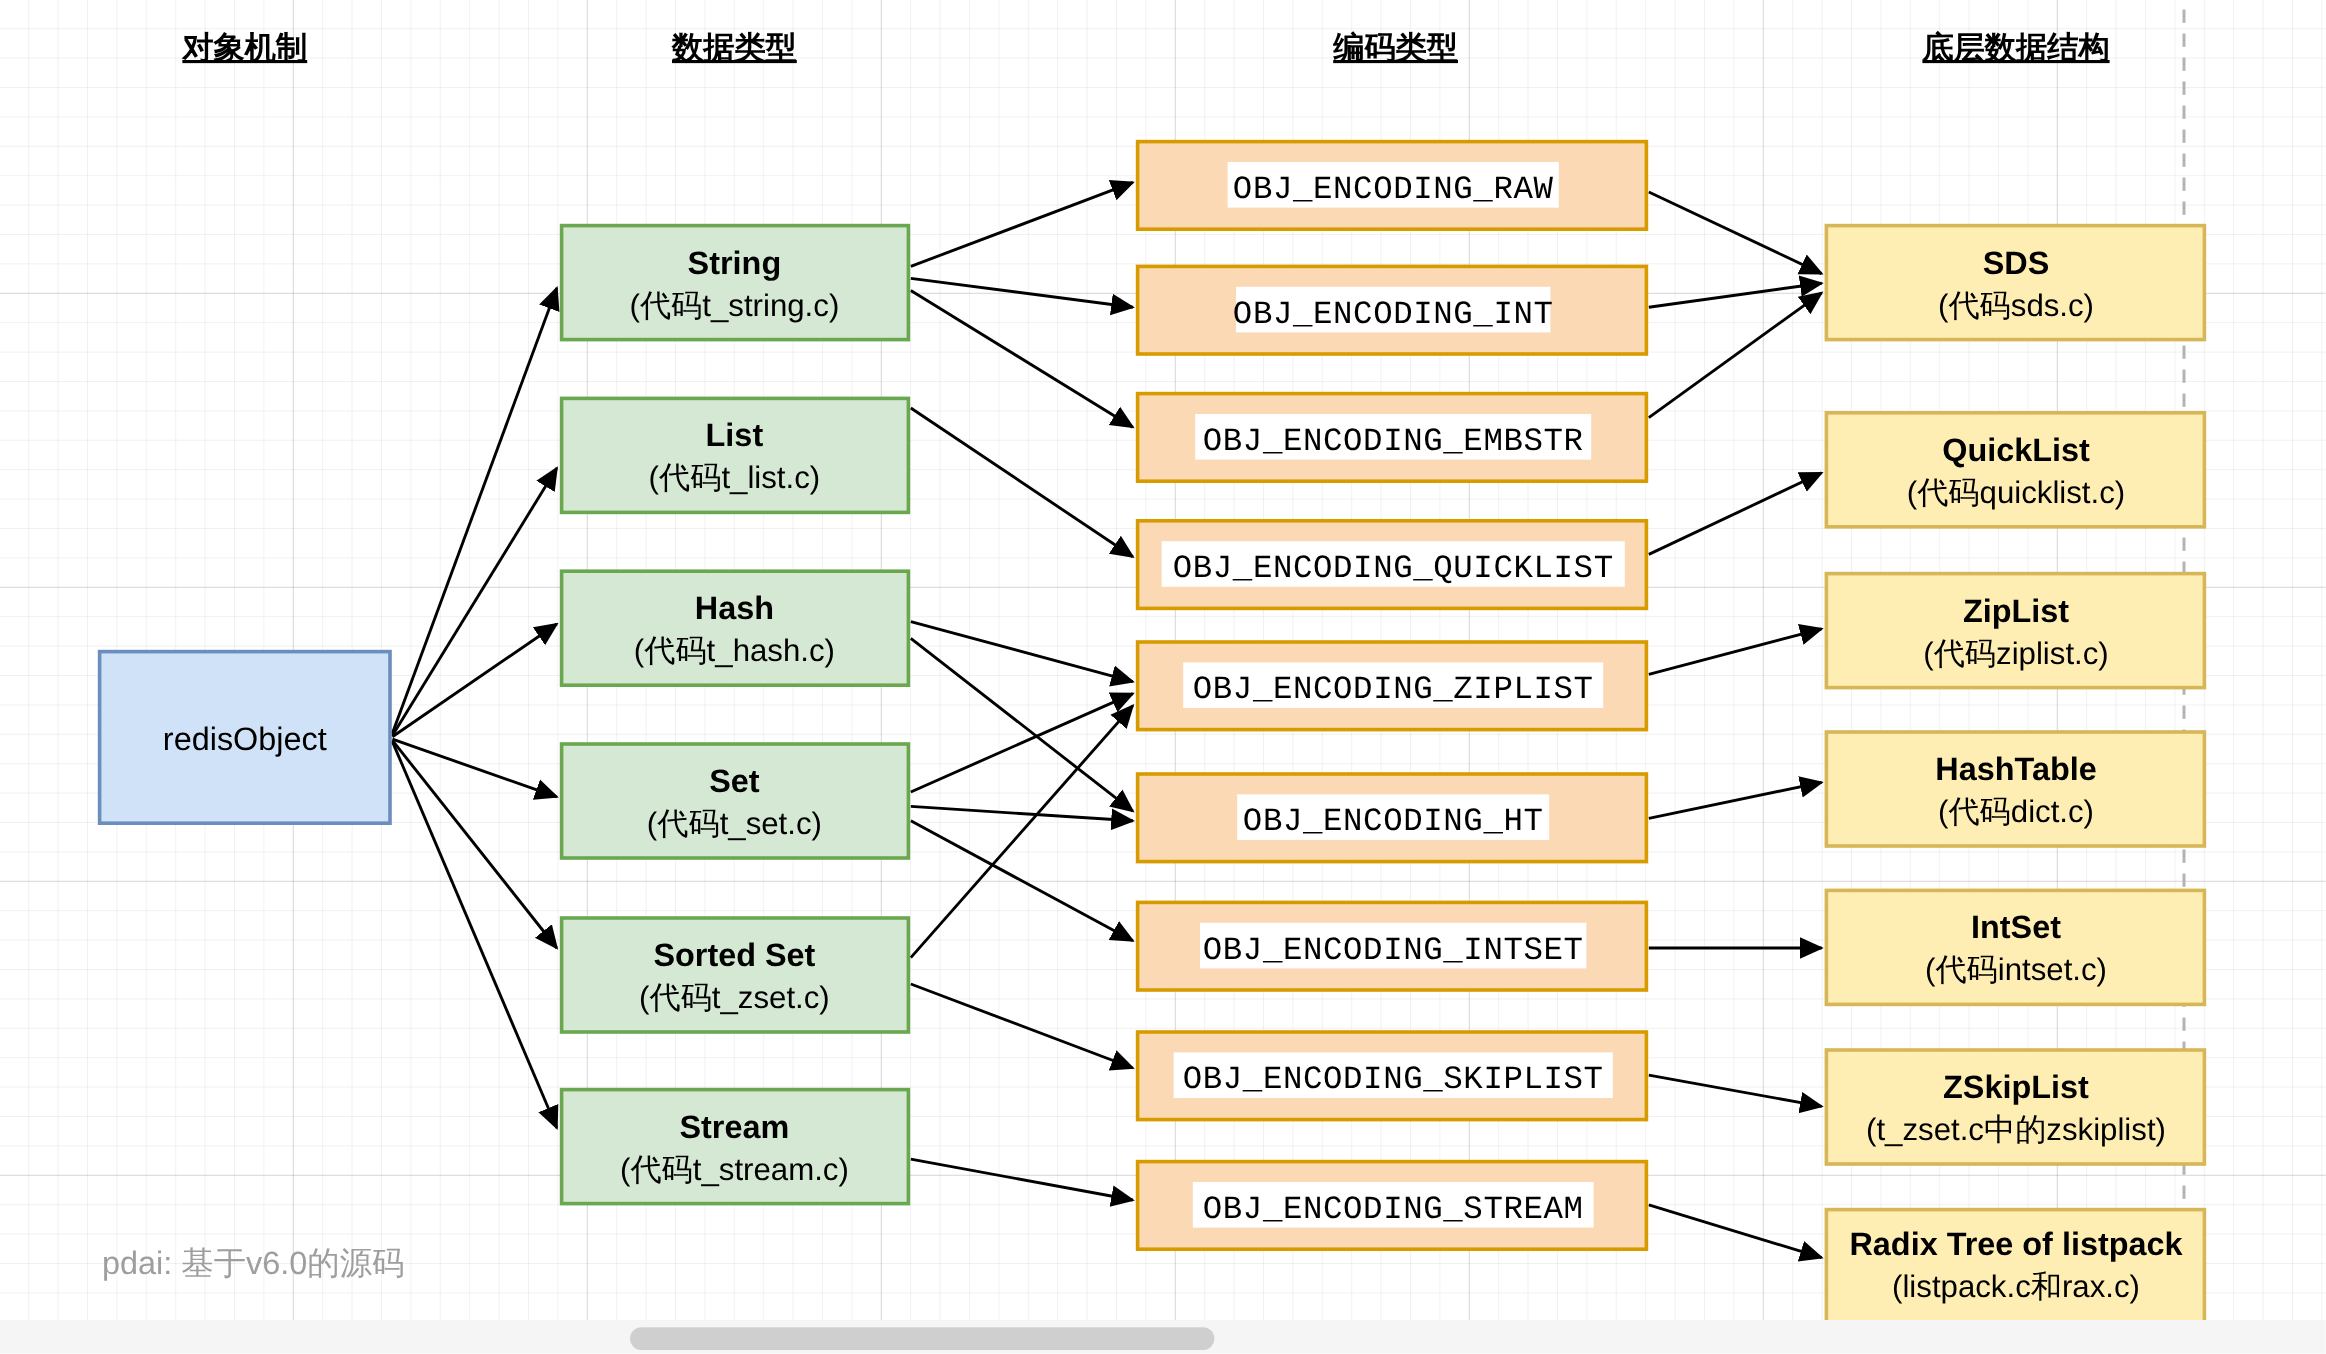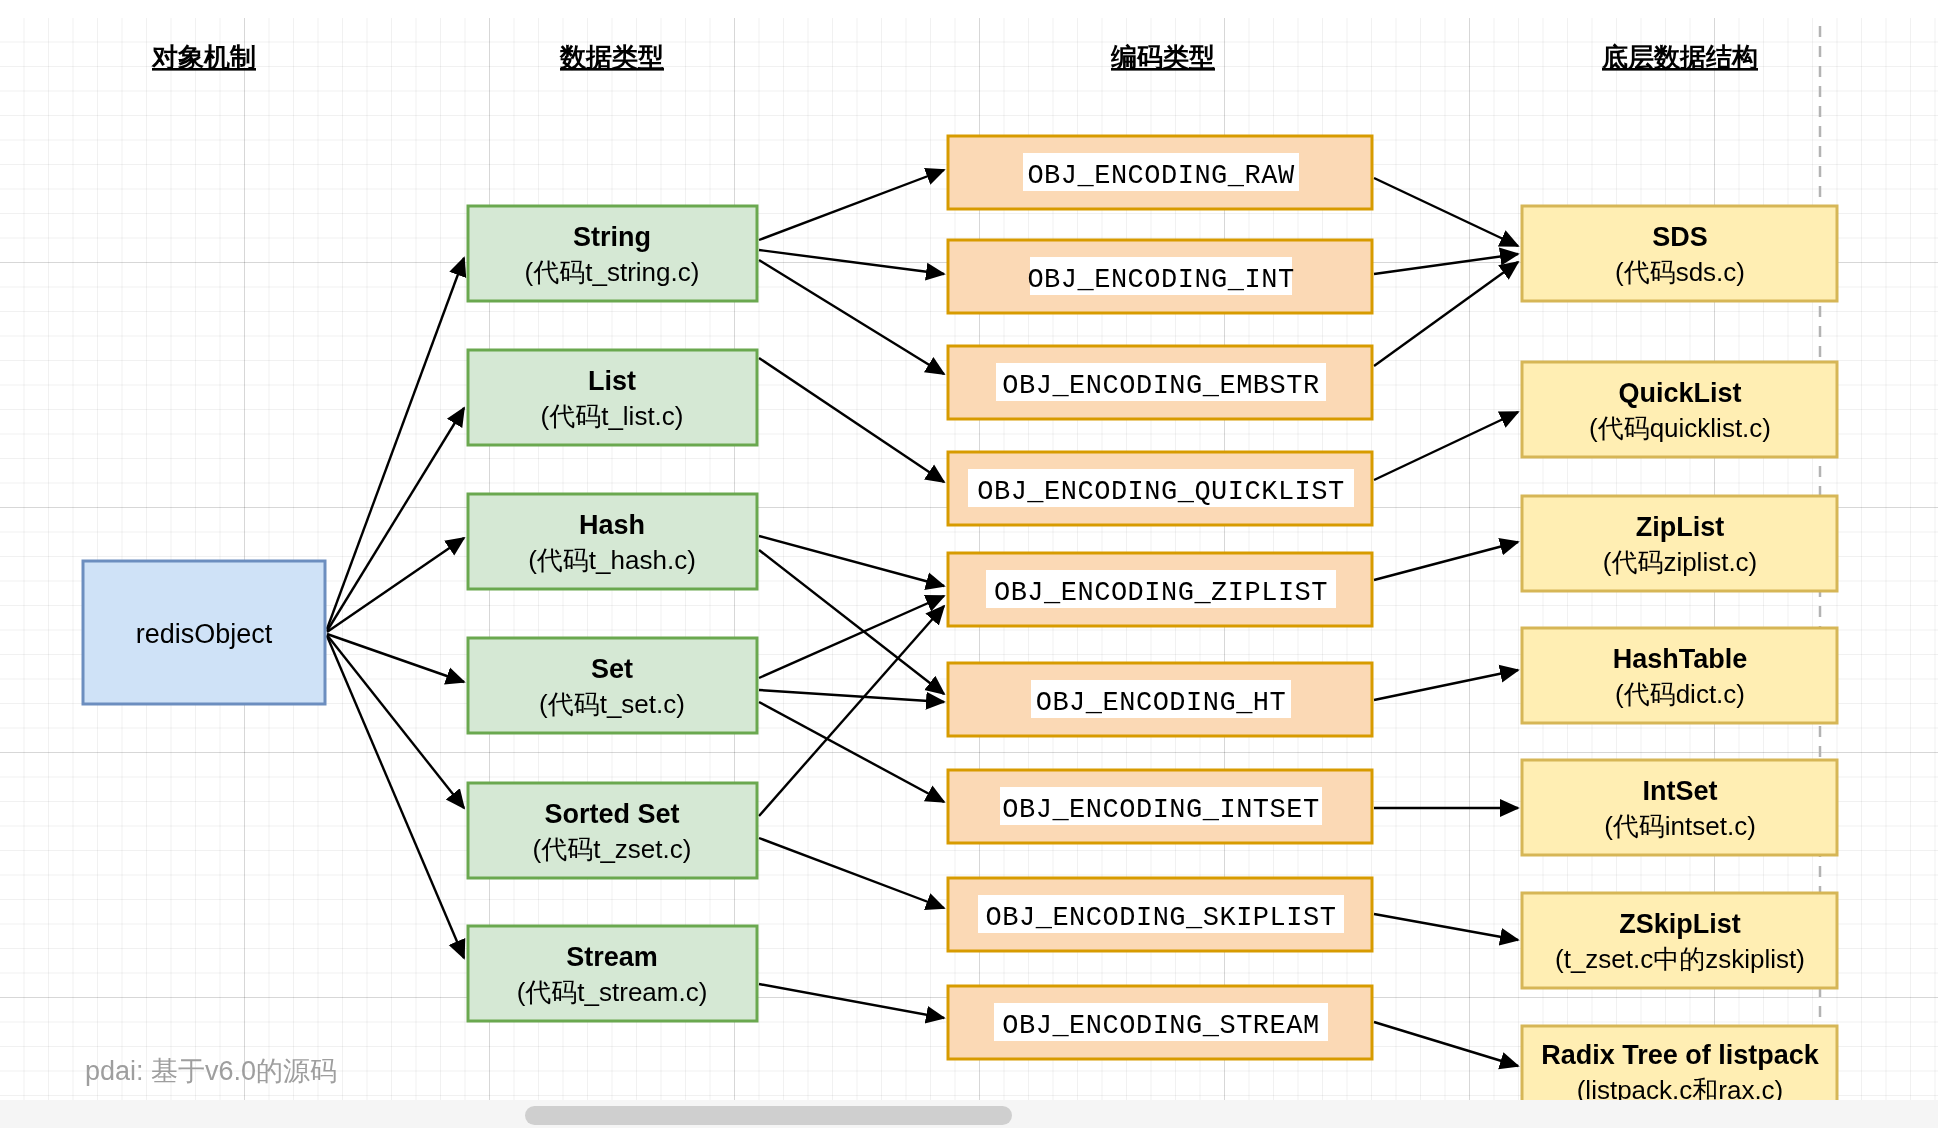--- a/index.html
+++ b/index.html
@@ -7,21 +7,21 @@
     background: #ffffff;
   }
   body {
     width: 1938px; height: 1128px;
     font-family: "Liberation Sans", sans-serif;
     overflow: hidden;
     position: relative;
   }
   #canvas {
     position: absolute;
-    left: 0; top: 18px;
+    left: 0; top: 0;
     width: 1938px; height: 1100px;
     background-color: #ffffff;
     background-image:
       linear-gradient(to right, rgba(0,0,0,0.055) 1px, transparent 1px),
       linear-gradient(to bottom, rgba(0,0,0,0.055) 1px, transparent 1px),
       linear-gradient(to right, rgba(0,0,0,0.11) 1px, transparent 1px),
       linear-gradient(to bottom, rgba(0,0,0,0.11) 1px, transparent 1px);
     background-size: 24.5px 24.5px, 24.5px 24.5px, 245px 245px, 245px 245px;
     background-position: -1px -1px, -1px -1px, -1px -1px, -1px -1px;
   }

